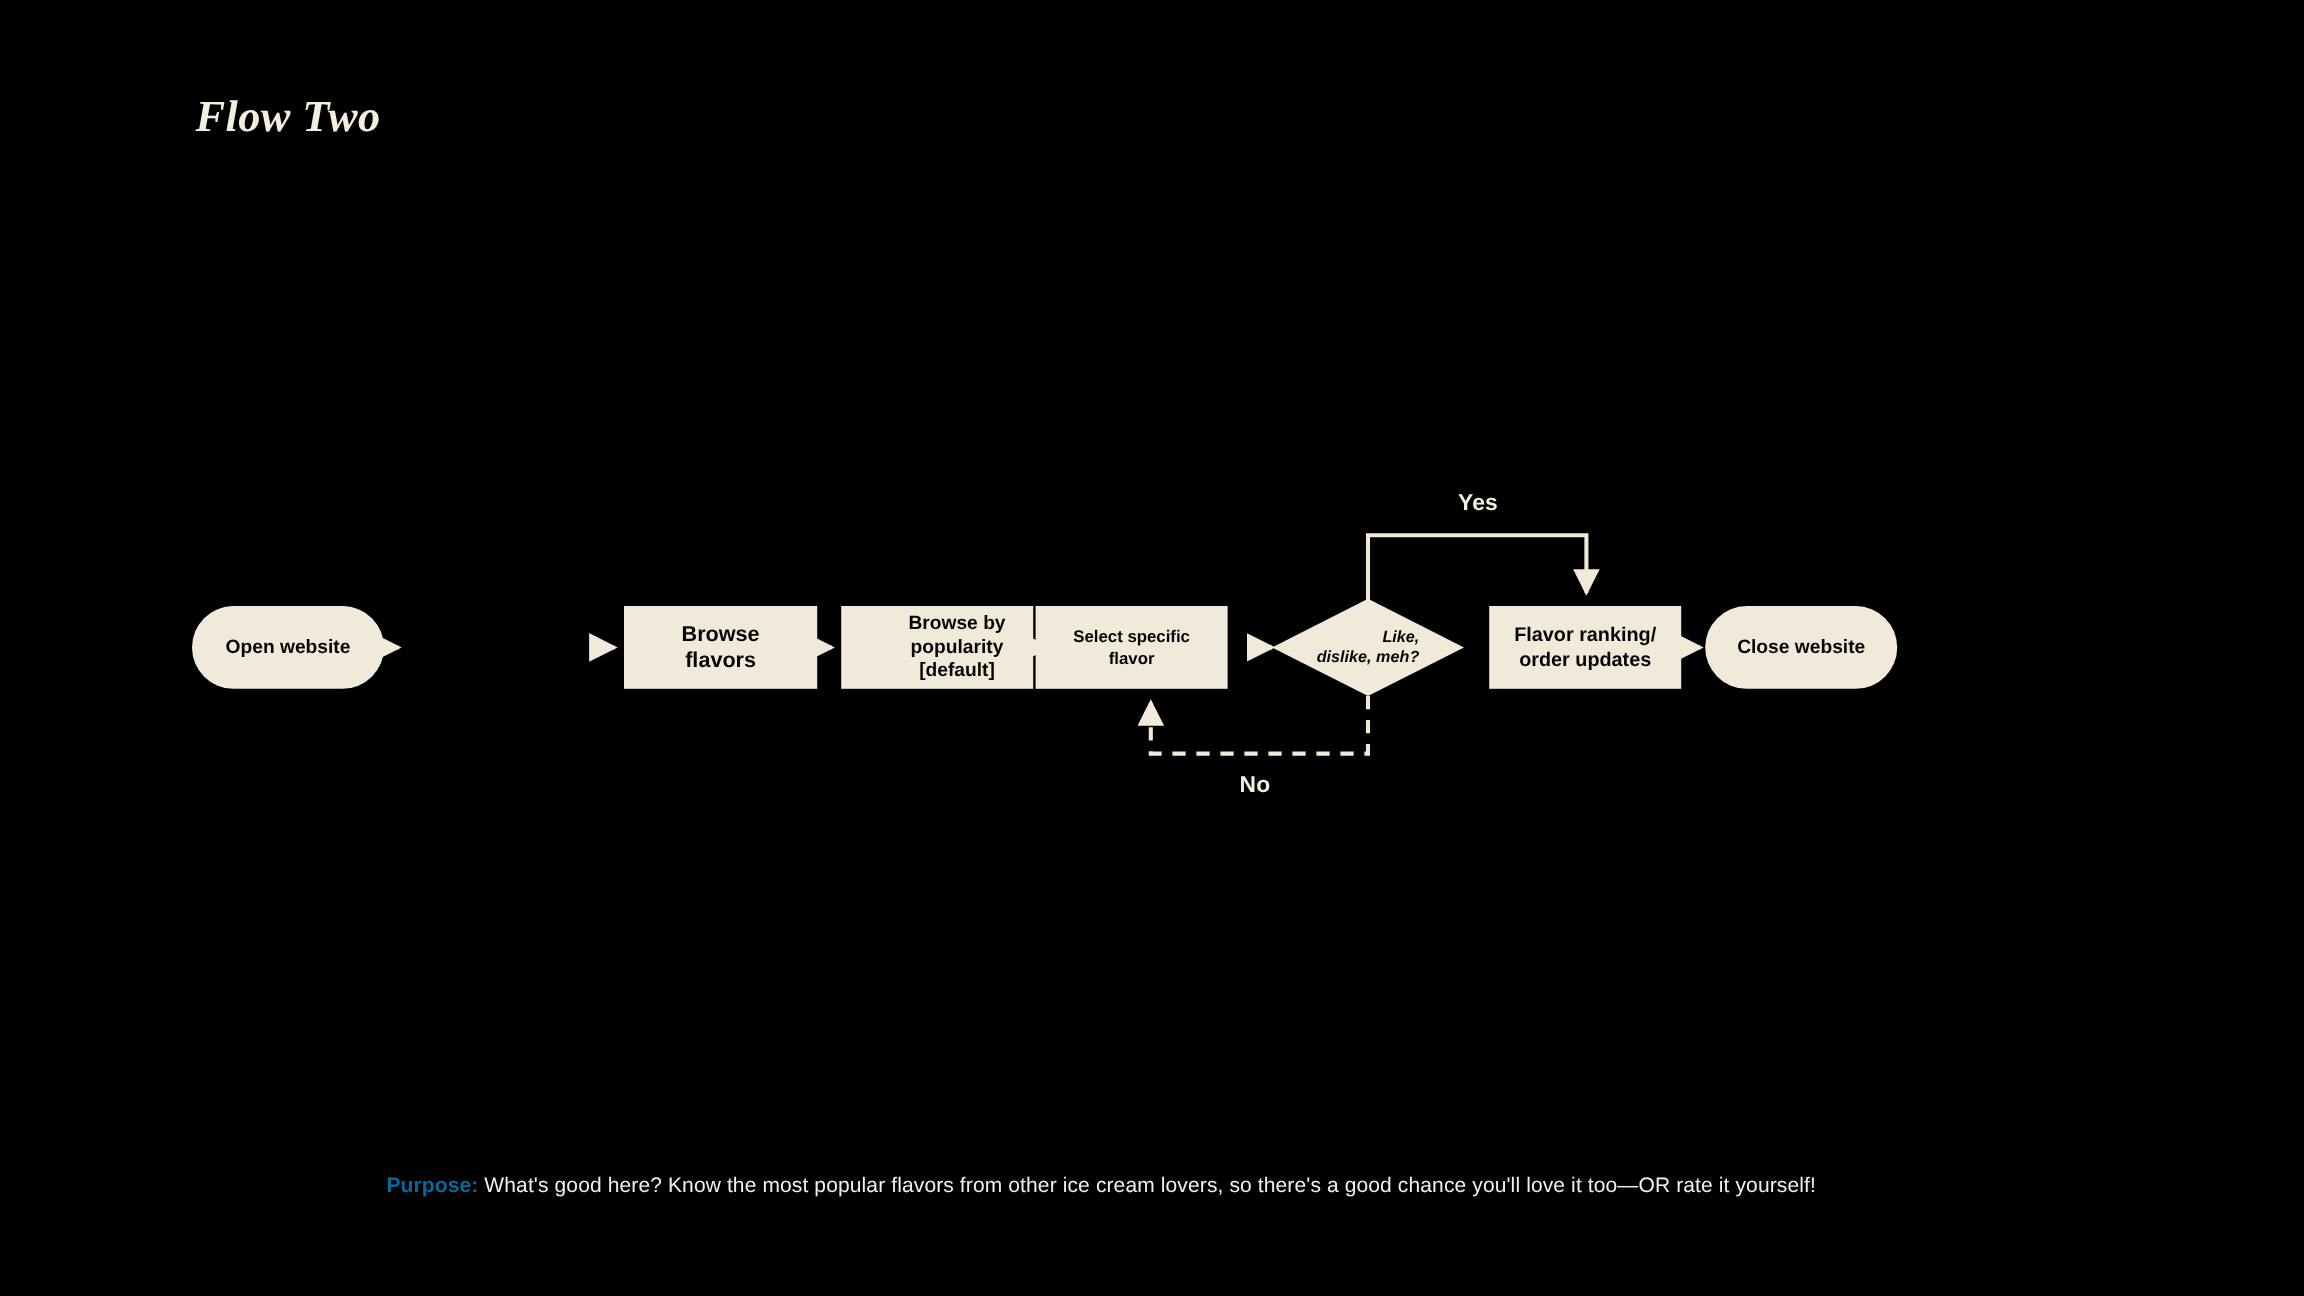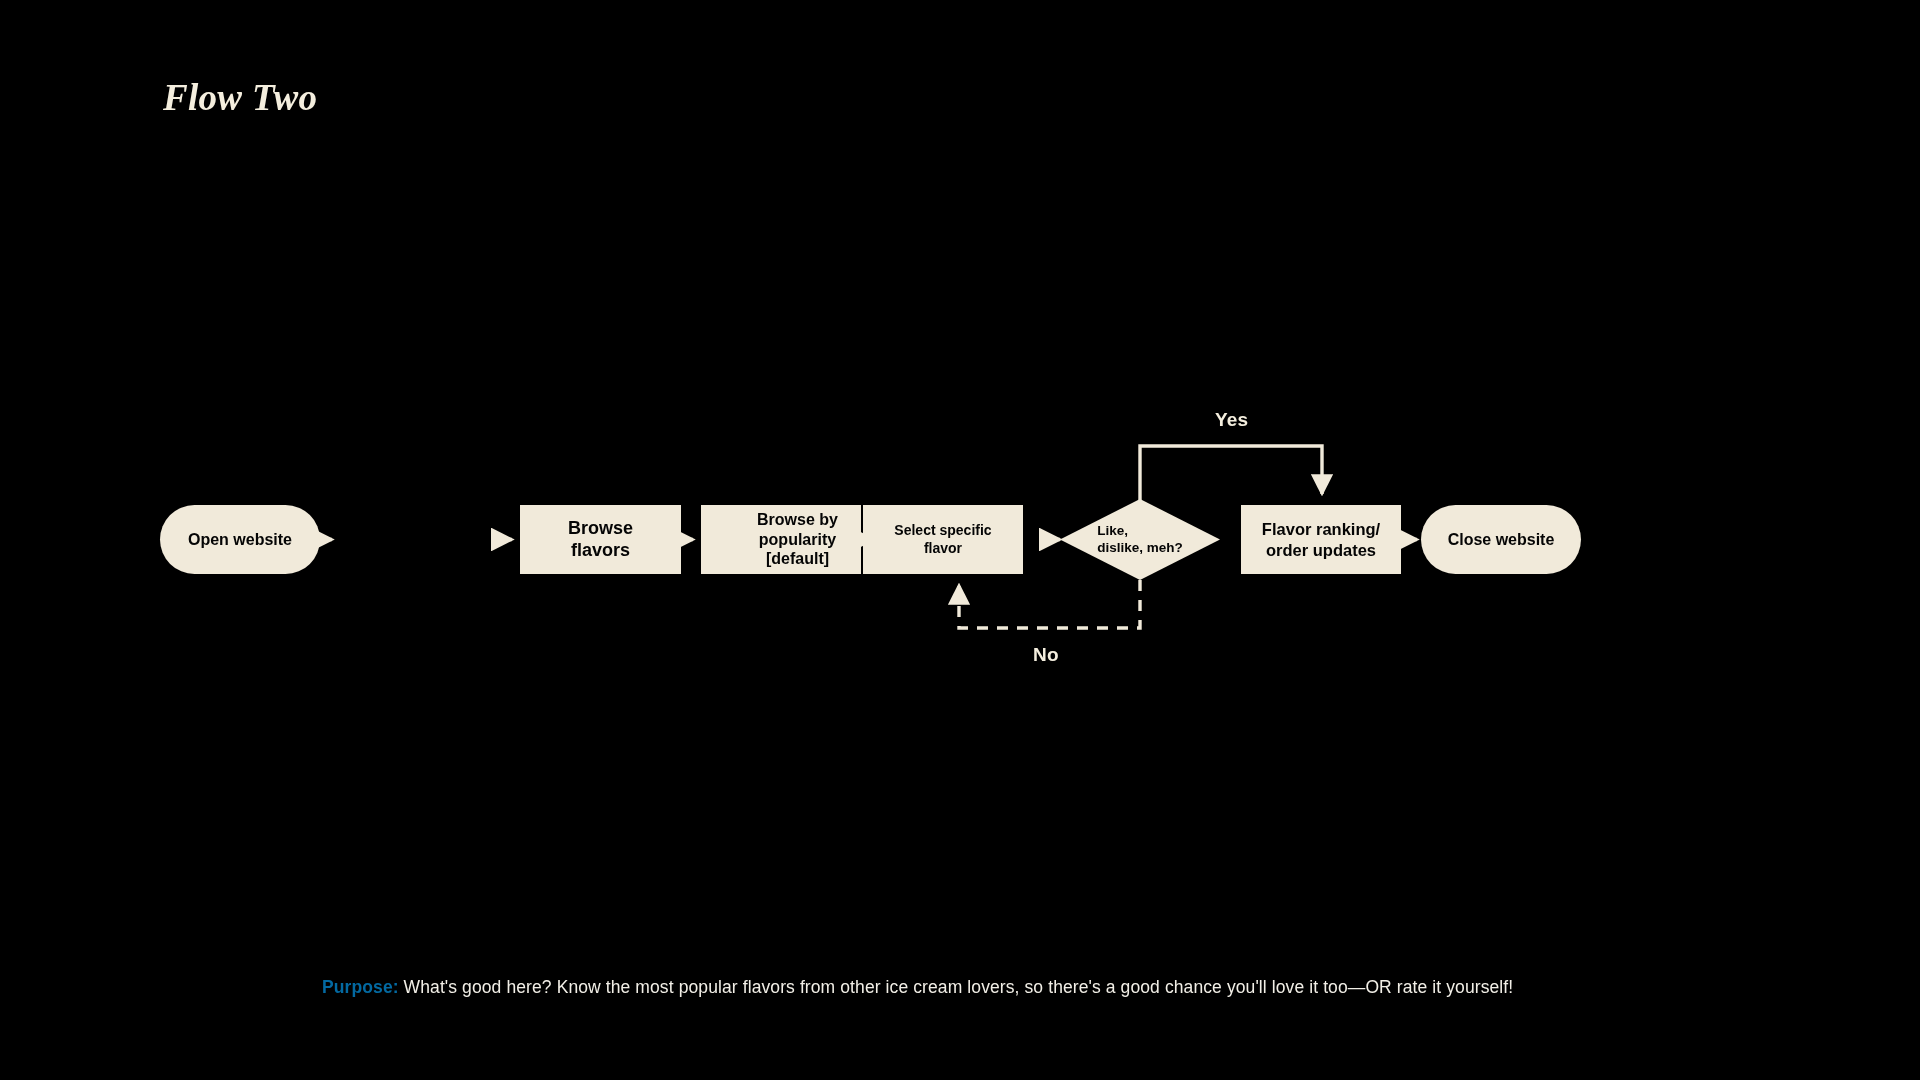--- a/index.html
+++ b/index.html
@@ -80,22 +80,23 @@
     width: 100%; height: 100%;
     background: #F1EADA;
     clip-path: polygon(50% 0%, 100% 50%, 50% 100%, 0% 50%);
   }
   .diamond-text {
     position: relative;
     color: #050505;
     font-weight: bold;
     font-size: 13.5px;
     line-height: 1.25;
-    text-align: left;
+    text-align: right;
     white-space: pre-line;
+    font-style: italic;
   }
 
   .branch-label {
     position: absolute;
     color: #F4EEDE;
     font-weight: bold;
     font-size: 19px;
     letter-spacing: 0.2px;
   }
 

